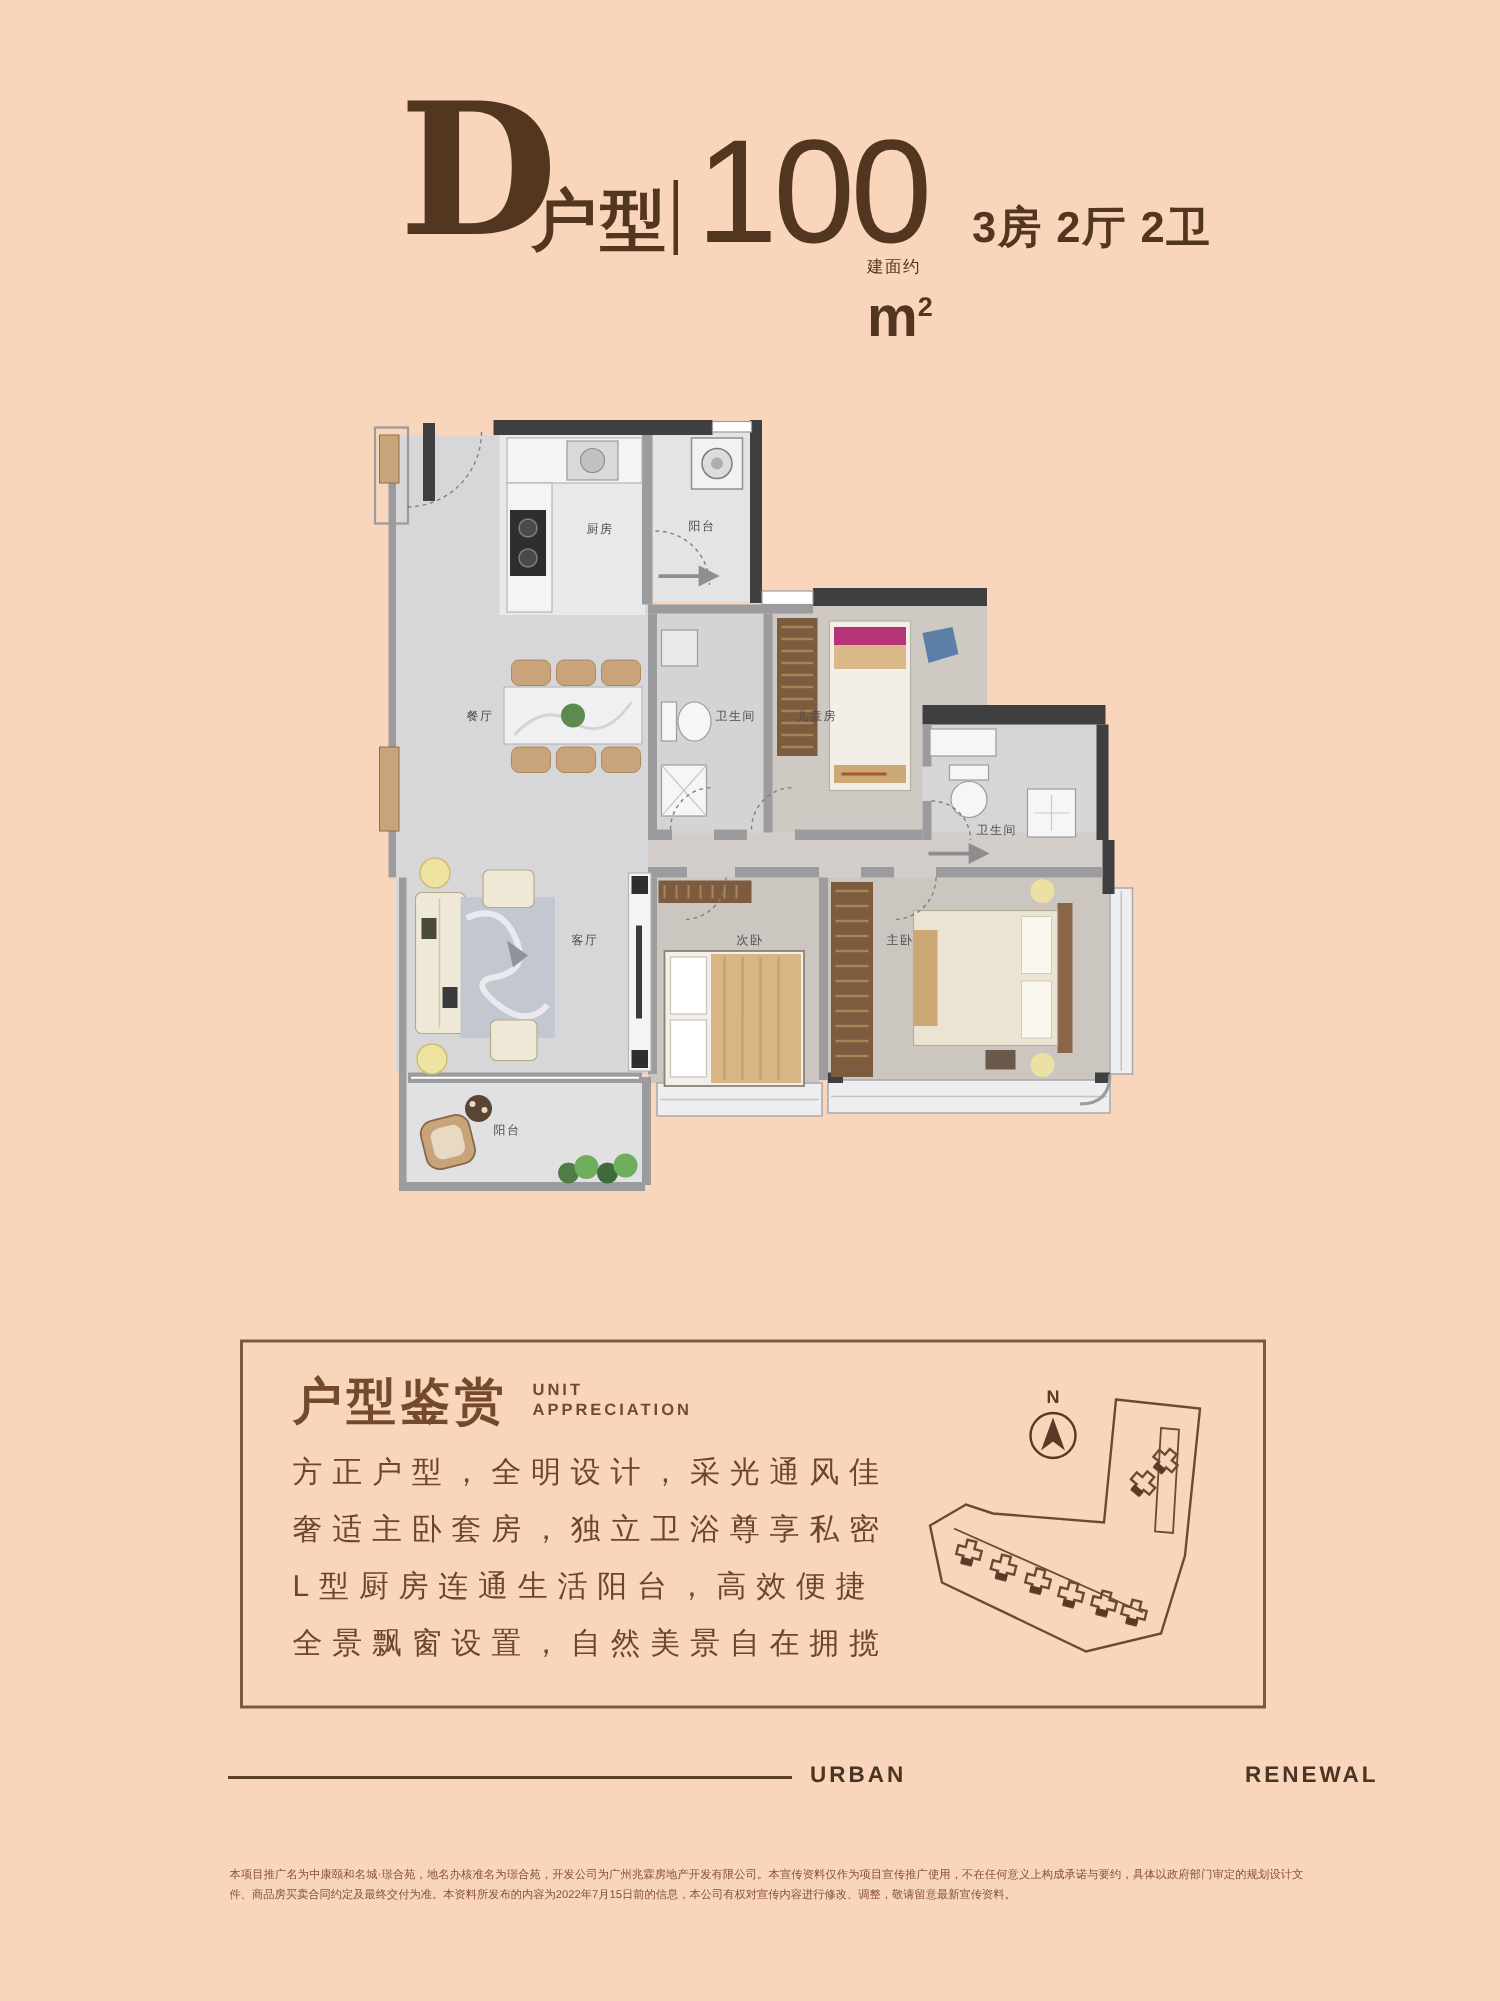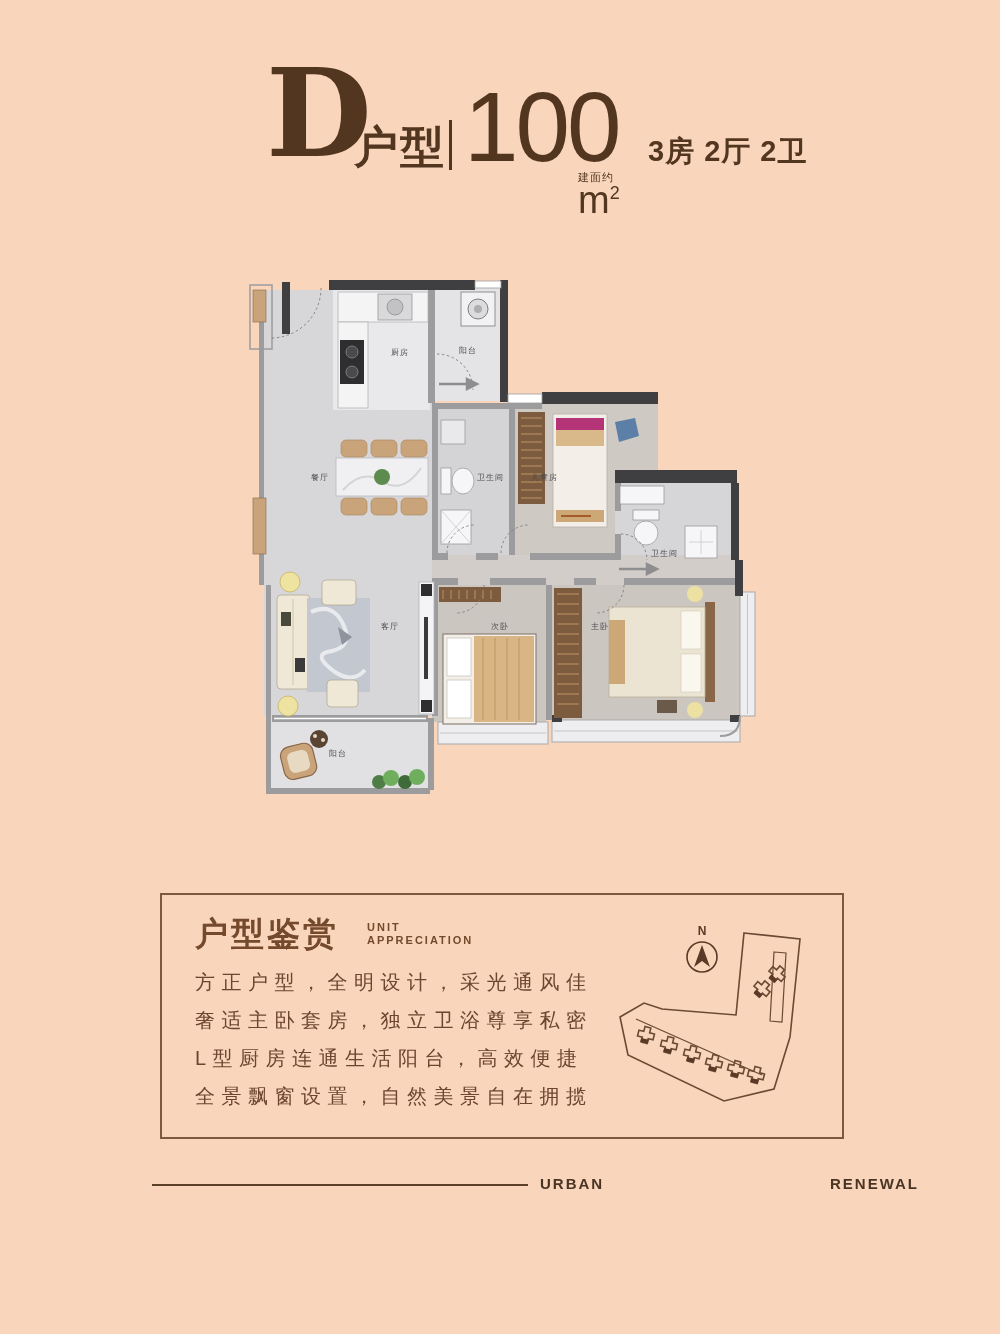--- a/index.html
+++ b/index.html
@@ -6,29 +6,29 @@
   body{background:#e9e9e9;font-family:"Liberation Sans","DejaVu Sans",sans-serif;}
   .canvas{position:relative;width:1000px;height:1334px;margin:0 auto;background:#f8d5bb;overflow:hidden;}
   
   .t-abs{position:absolute;white-space:nowrap;color:#533620;}
   .unit-letter{left:266px;top:52px;font-family:"DejaVu Serif","Liberation Serif",serif;font-size:122px;font-weight:bold;line-height:1;}
   .unit-suffix{left:354px;top:118px;font-size:44px;font-weight:600;letter-spacing:2px;}
   .title-divider{position:absolute;left:449px;top:120px;width:3px;height:50px;background:#533620;}
   .area-value{left:464px;top:78px;font-size:98px;font-weight:400;letter-spacing:-3px;line-height:1;text-align:right;}
   .area-col{left:578px;top:126px;display:flex;flex-direction:column;align-items:flex-start;}
   .area-approx{font-size:11px;letter-spacing:1px;color:#533620;margin-top:44px;}
-  .area-unit{font-size:38px;font-weight:400;line-height:.8;color:#533620;}
+  .area-unit{font-size:38px;font-weight:700;line-height:.8;color:#533620;margin-top:12px;}
   .area-unit sup{font-size:18px;}
   .layout-spec{left:648px;top:132px;font-size:29px;font-weight:700;letter-spacing:1px;}
   
   .floorplan{position:absolute;left:243px;top:272px;}
   .floorplan text{font-size:8px;fill:#4c4c4e;letter-spacing:1px;}
   
   .appre-box{position:absolute;left:160px;top:893px;width:684px;height:246px;border:2px solid #7b5a40;box-sizing:border-box;}
-  .appre-head{position:absolute;left:33px;top:22px;display:flex;align-items:flex-end;gap:28px;color:#74492c;}
+  .appre-head{position:absolute;left:33px;top:22px;display:flex;align-items:flex-end;gap:16px;color:#74492c;}
   .appre-cn{font-size:33px;font-weight:bold;letter-spacing:3px;line-height:1;}
   .appre-en{font-size:11px;font-weight:bold;letter-spacing:2px;line-height:1.25;padding-bottom:2px;}
   .features{position:absolute;left:33px;top:68px;}
   .feature-line{font-size:20px;font-weight:400;color:#6d4530;letter-spacing:6.5px;line-height:38px;white-space:nowrap;}
   .sitemap{position:absolute;left:452px;top:22px;}
   
   .slogan-line{position:absolute;left:152px;top:1184px;width:376px;height:2px;background:#5d4028;}
   .slogan{position:absolute;top:1175px;font-size:15px;font-weight:bold;letter-spacing:2px;color:#4a3424;}
   .slogan-left{left:540px;}
   .slogan-right{left:830px;}
@@ -333,14 +333,15 @@
         <use href="#bldg" transform="translate(148,72) rotate(40)"></use>
         <use href="#bldg" transform="translate(163,57) rotate(40)"></use>
       </g>
     </svg>
   </section>
 
   <div class="slogan-line"></div>
   <div class="slogan slogan-left">URBAN</div>
   <div class="slogan slogan-right">RENEWAL</div>
 
+  <p class="disclaimer">本项目推广名为中康颐和名城·璟合苑，地名办核准名为璟合苑，开发公司为广州兆霖房地产开发有限公司。本宣传资料仅作为项目宣传推广使用，不在任何意义上构成承诺与要约，具体以政府部门审定的规划设计文件、商品房买卖合同约定及最终交付为准。本资料所发布的内容为2022年7月15日前的信息，本公司有权对宣传内容进行修改、调整，敬请留意最新宣传资料。</p>
 
 </div>
 
 </body></html>

